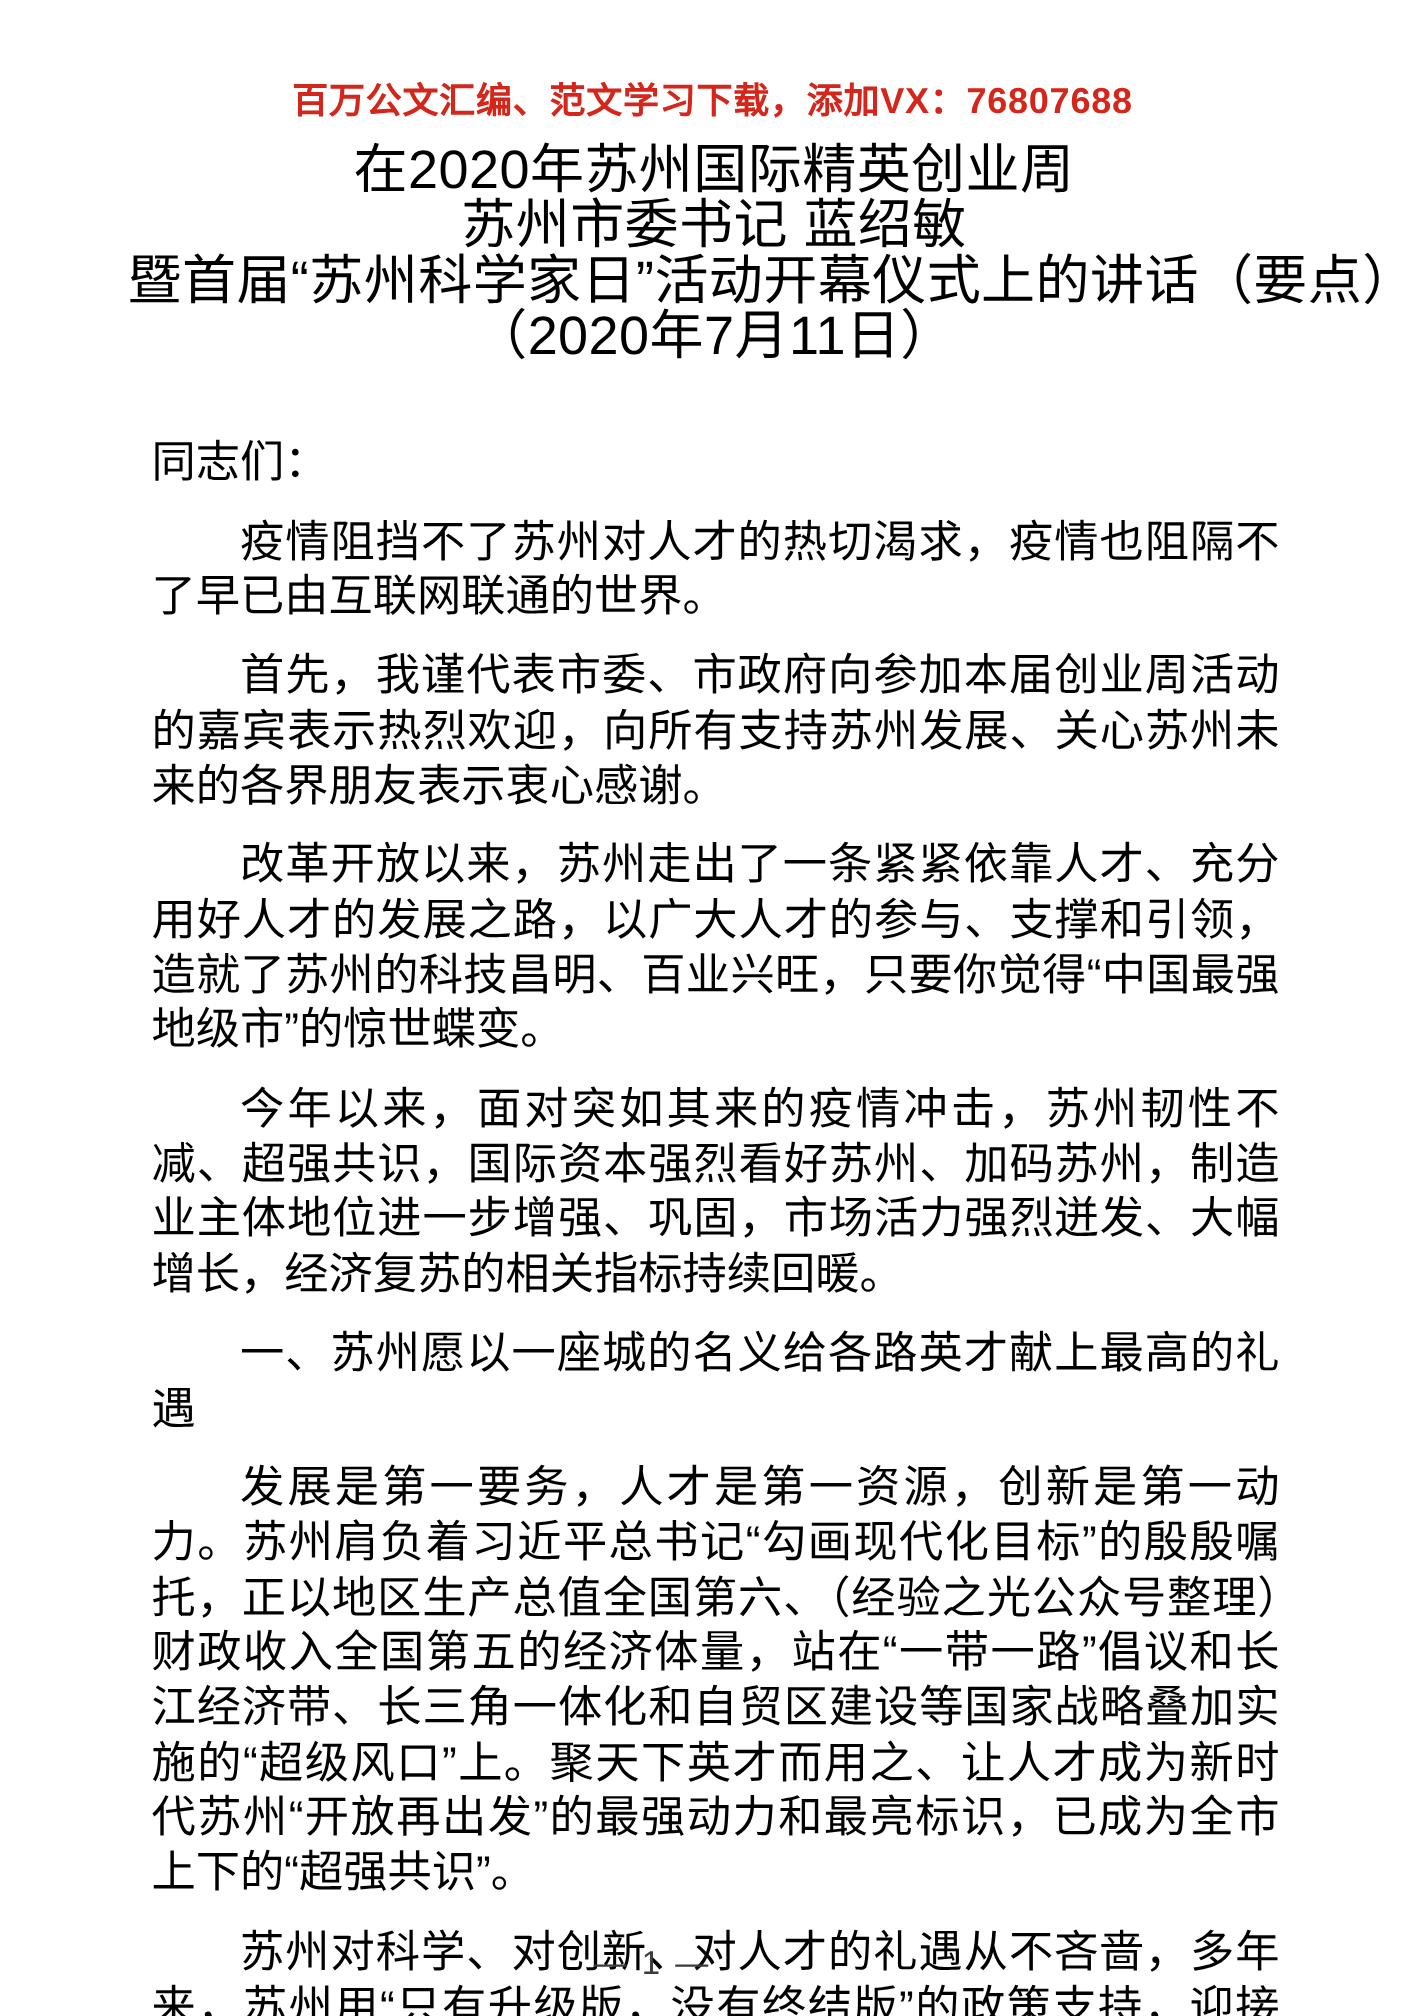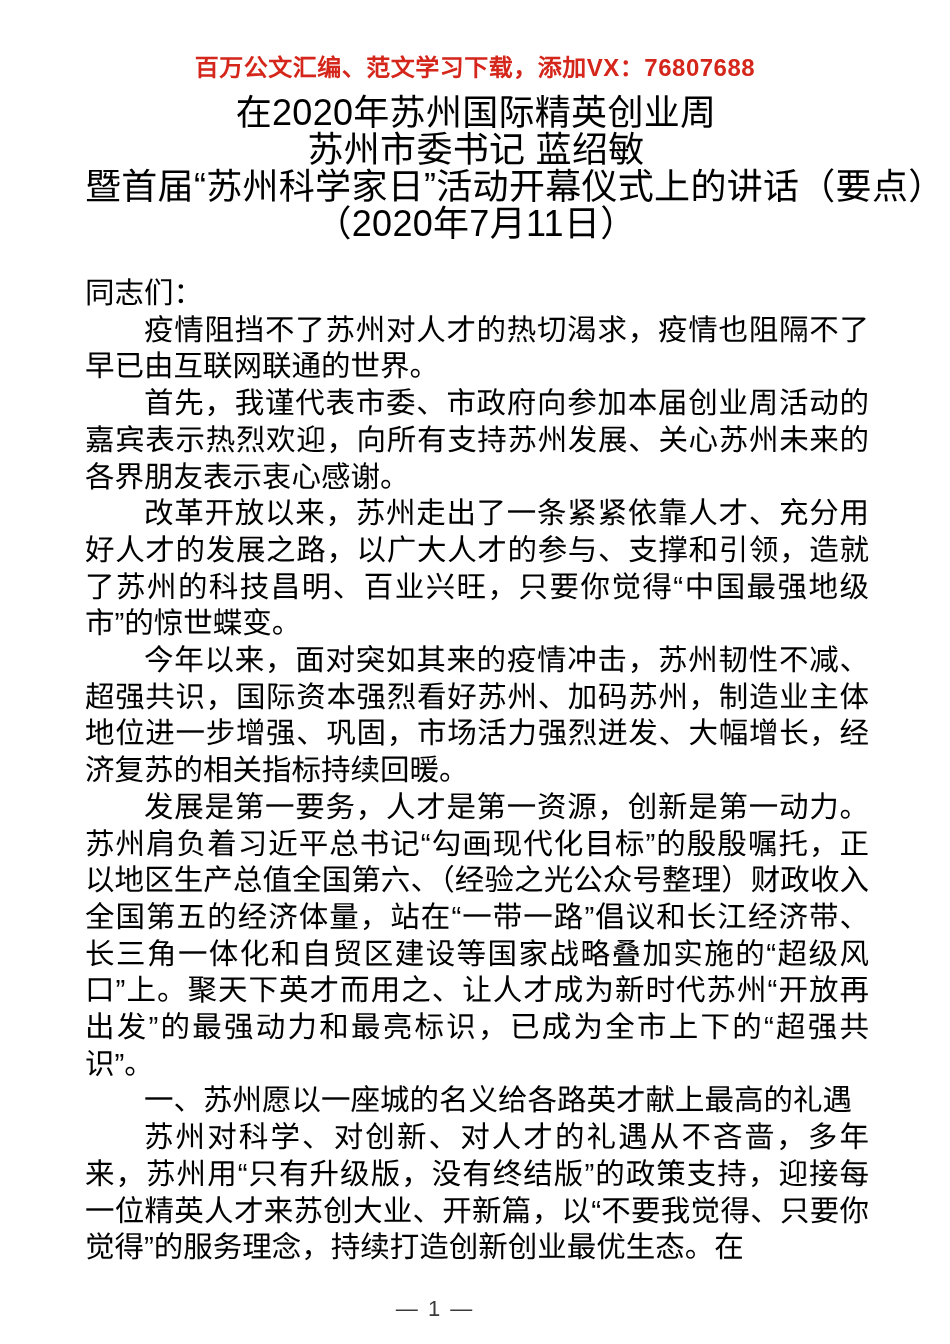--- a/index.html
+++ b/index.html
@@ -58,21 +58,21 @@
     width: 784px;
   }
 
   .para {
     font-size: 29.5px;
     line-height: 36.7px;
     text-align: justify;
     text-align-last: left;
     text-justify: inter-ideograph;
     letter-spacing: 0px;
-    margin: 0;
+    margin: 16px;
     word-break: break-all;
   }
 
   .para.indent {
     text-indent: 2em;
   }
 
   .para.salutation {
     text-indent: 0;
   }
@@ -107,22 +107,22 @@
     <div class="title-line">暨首届“苏州科学家日”活动开幕仪式上的讲话（要点）</div>
     <div class="title-line">（2020年7月11日）</div>
   </div>
 
   <div class="body-block">
     <p class="para salutation">同志们：</p>
     <p class="para indent">疫情阻挡不了苏州对人才的热切渴求，疫情也阻隔不了早已由互联网联通的世界。</p>
     <p class="para indent">首先，我谨代表市委、市政府向参加本届创业周活动的嘉宾表示热烈欢迎，向所有支持苏州发展、关心苏州未来的各界朋友表示衷心感谢。</p>
     <p class="para indent">改革开放以来，苏州走出了一条紧紧依靠人才、充分用好人才的发展之路，以广大人才的参与、支撑和引领，造就了苏州的科技昌明、百业兴旺，只要你觉得“中国最强地级市”的惊世蝶变。</p>
     <p class="para indent">今年以来，面对突如其来的疫情冲击，苏州韧性不减、超强共识，国际资本强烈看好苏州、加码苏州，制造业主体地位进一步增强、巩固，市场活力强烈迸发、大幅增长，经济复苏的相关指标持续回暖。</p>
+    <p class="para indent">一、苏州愿以一座城的名义给各路英才献上最高的礼遇</p>
     <p class="para indent">发展是第一要务，人才是第一资源，创新是第一动力。苏州肩负着习近平总书记“勾画现代化目标”的殷殷嘱托，正以地区生产总值全国第六、（经验之光公众号整理）财政收入全国第五的经济体量，站在“一带一路”倡议和长江经济带、长三角一体化和自贸区建设等国家战略叠加实施的“超级风口”上。聚天下英才而用之、让人才成为新时代苏州“开放再出发”的最强动力和最亮标识，已成为全市上下的“超强共识”。</p>
-    <p class="para indent">一、苏州愿以一座城的名义给各路英才献上最高的礼遇</p>
     <p class="para indent">苏州对科学、对创新、对人才的礼遇从不吝啬，多年来，苏州用“只有升级版，没有终结版”的政策支持，迎接每一位精英人才来苏创大业、开新篇，以“不要我觉得、只要你觉得”的服务理念，持续打造创新创业最优生态。在</p>
   </div>
 
   <div class="footer">
     <span class="footer-inner">— 1 —</span>
   </div>
 
 </div>
 
 </body></html>

